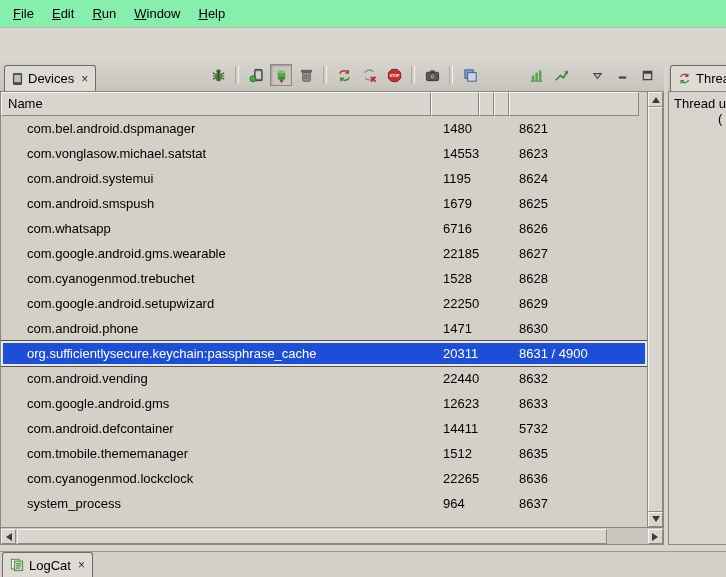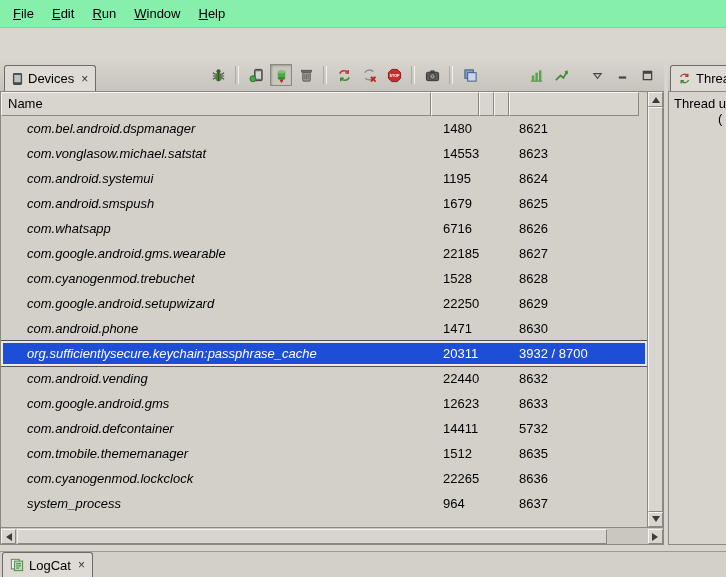--- a/index.html
+++ b/index.html
@@ -37,21 +37,21 @@
   
   .table{position:absolute;top:32px;left:0;right:0;bottom:6px;border:1px solid #8b8880;
     background:#d3d0c8;overflow:hidden;}
   .thead{display:grid;grid-template-columns:430px 48px 15px 15px 1fr;height:24px;margin-right:24px;}
   .th{box-sizing:border-box;background:#d8d5ce;line-height:22px;padding-left:6px;overflow:hidden;
     border-top:1px solid #f4f3ef;border-left:1px solid #f4f3ef;
     border-right:1px solid #8b8880;border-bottom:1px solid #8b8880;}
   .tbody{position:absolute;top:24px;left:0;right:16px;bottom:17px;overflow:hidden;}
   .row{display:grid;grid-template-columns:430px 48px 15px 15px 1fr;height:25px;align-items:center;}
   .cell{overflow:hidden;white-space:nowrap;}
-  .cell.name{padding-left:26px;font-style:italic;}
+  .cell.name{padding-left:26px;}
   .cell.pid{padding-left:12px;}
   .cell.port{padding-left:10px;}
   .row.selected{background:#1d4ed8;color:#fff;box-shadow:inset 0 0 0 2px #eceae6,0 0 0 1px #55534f;}
   
   .vscroll{position:absolute;top:0;right:0;width:16px;bottom:17px;background:#cac7c0;border-left:1px solid #8b8880;box-sizing:border-box;}
   .hscroll{position:absolute;left:0;right:0;bottom:0;height:17px;background:#cac7c0;border-top:1px solid #8b8880;box-sizing:border-box;}
   .sb-btn{position:absolute;width:15px;height:15px;background:#d8d5ce;
     border:1px solid;border-color:#f4f3ef #8b8880 #8b8880 #f4f3ef;box-sizing:border-box;
     display:flex;align-items:center;justify-content:center;}
   .vscroll .up{top:0;left:0;}
@@ -280,21 +280,21 @@
     <div class="cell pid">1471</div>
     <div class="cell"></div>
     <div class="cell"></div>
     <div class="cell port">8630</div>
   </div>
           <div class="row selected">
     <div class="cell name">org.sufficientlysecure.keychain:passphrase_cache</div>
     <div class="cell pid">20311</div>
     <div class="cell"></div>
     <div class="cell"></div>
-    <div class="cell port">3932 / 8700</div>
+    <div class="cell port">8631 / 4900</div>
   </div>
           <div class="row">
     <div class="cell name">com.android.vending</div>
     <div class="cell pid">22440</div>
     <div class="cell"></div>
     <div class="cell"></div>
     <div class="cell port">8632</div>
   </div>
           <div class="row">
     <div class="cell name">com.google.android.gms</div>

